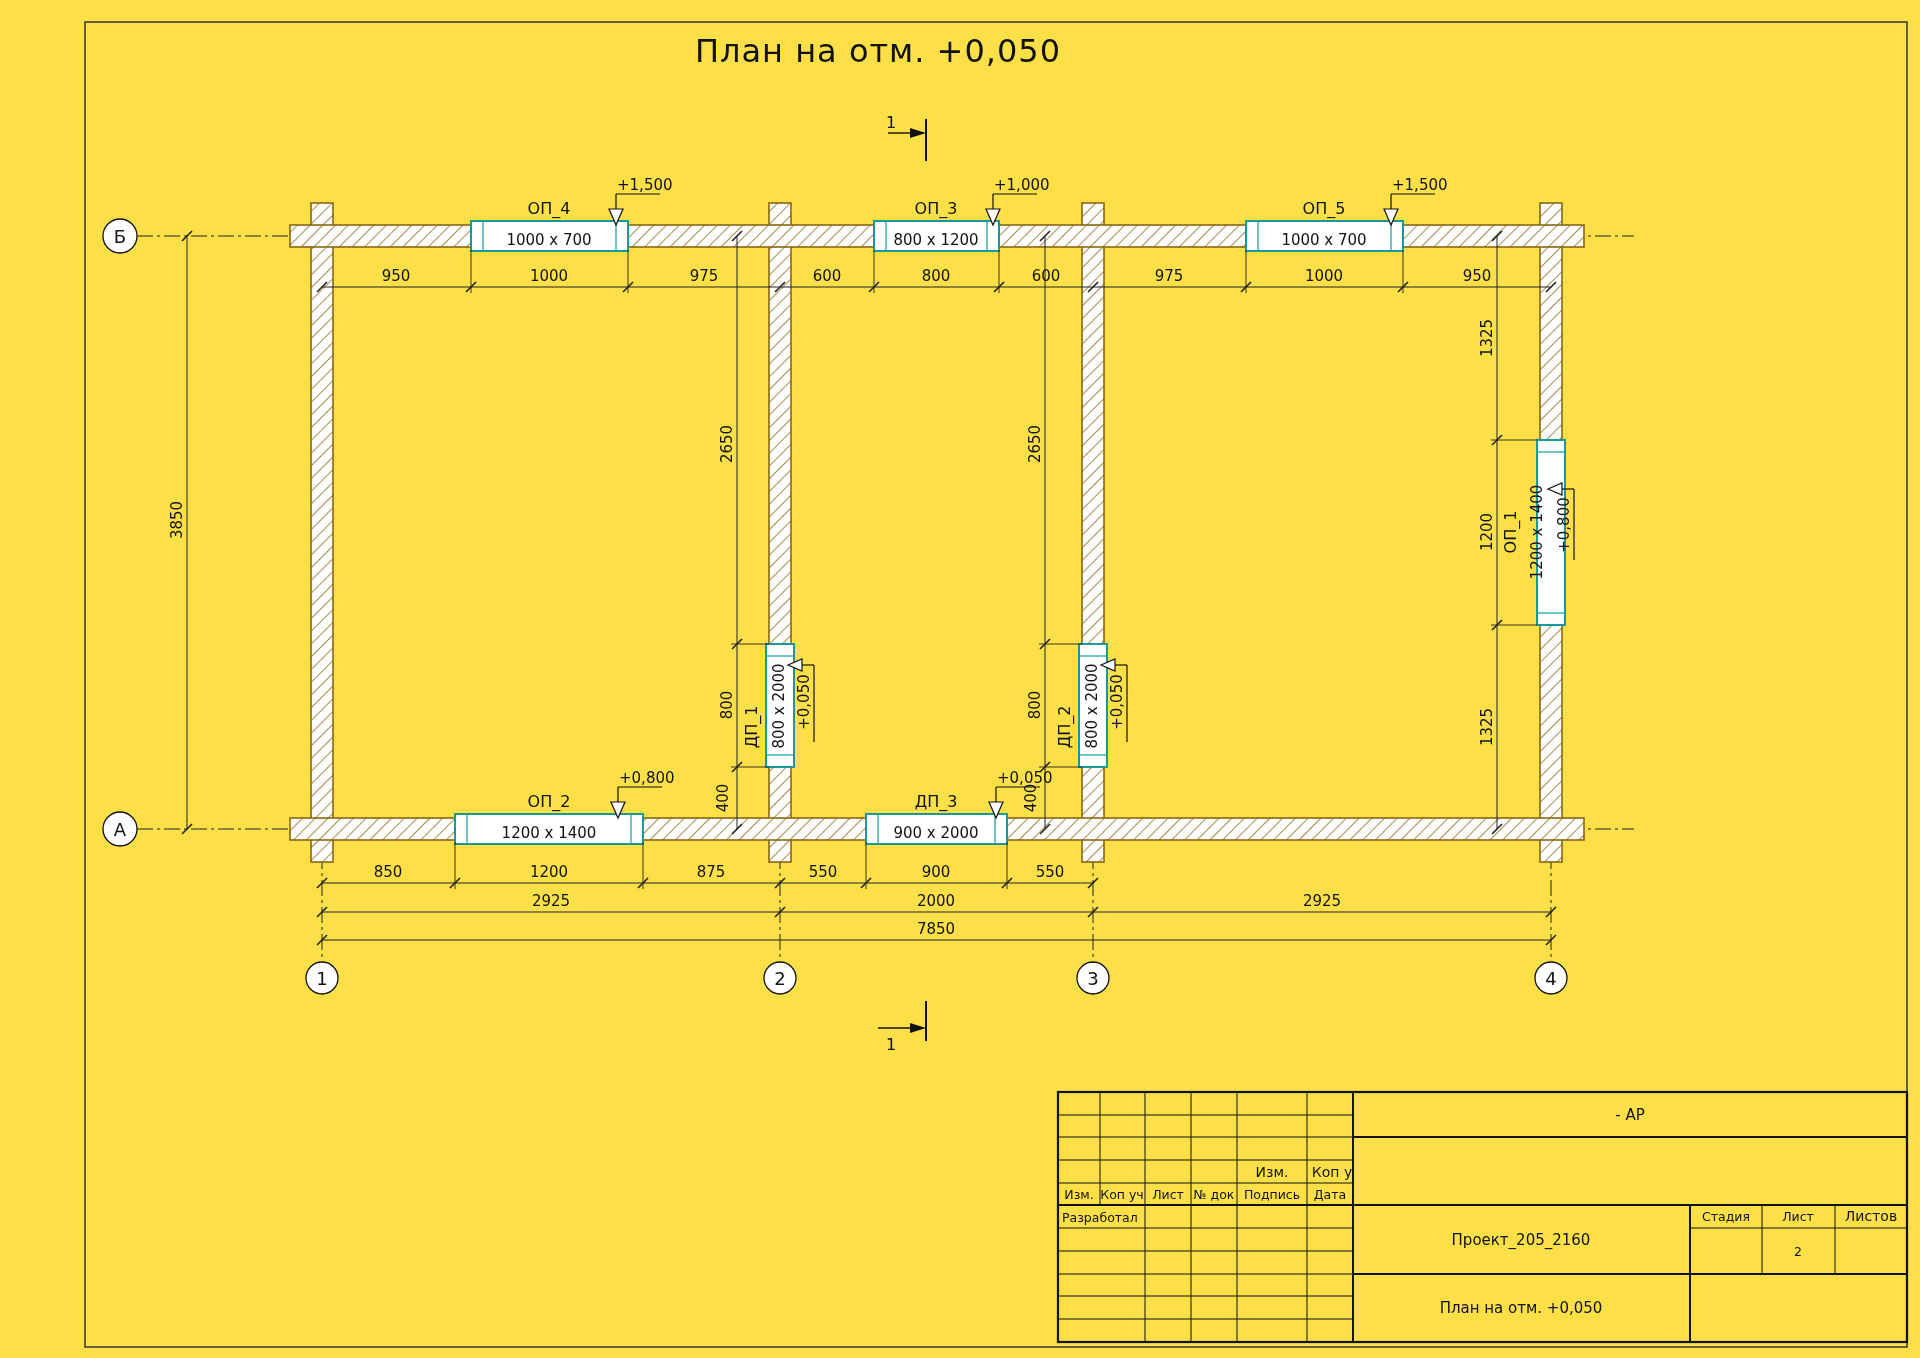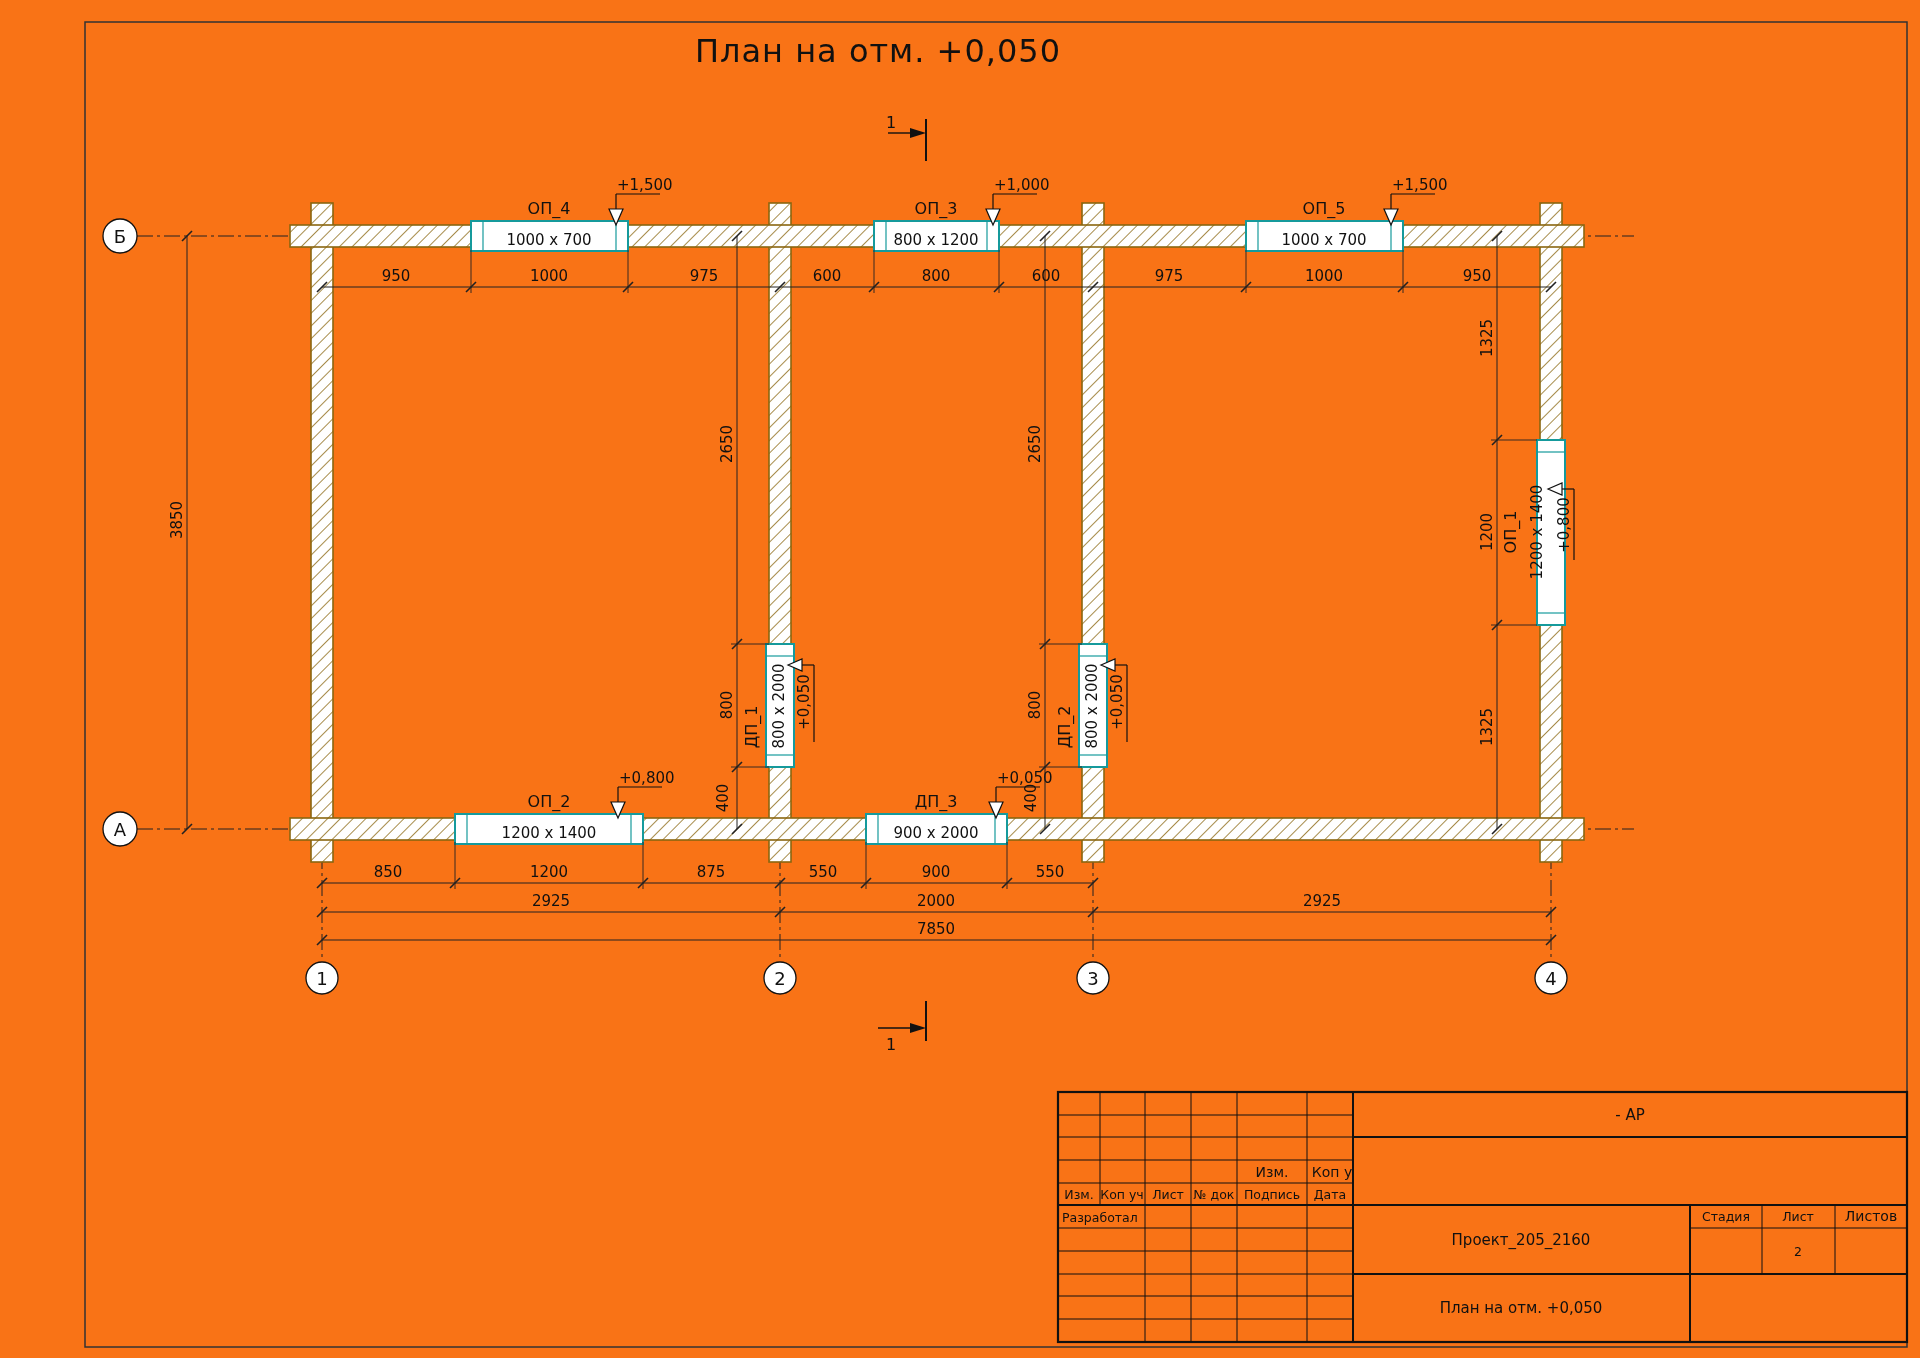--- a/index.html
+++ b/index.html
@@ -1,16 +1,16 @@
 <!DOCTYPE html>
 <html><head>
 <meta charset="utf-8">
 <style>
   html,body{margin:0;padding:0;background:#fff;}
-  .sheet{position:relative;width:1920px;height:1358px;background:#f97316;overflow:hidden;
+  .sheet{position:relative;width:1920px;height:1358px;background:#fde047;overflow:hidden;
          font-family:"DejaVu Sans",sans-serif;}
   svg text{font-family:"DejaVu Sans",sans-serif;fill:#111;}
   .ttl{font-size:32px;letter-spacing:1px;}
   .dim{font-size:15px;}
   .lbl{font-size:16px;}
   .size{font-size:15px;}
   .elev{font-size:15px;}
   .axis{font-size:18px;}
   .sec{font-size:16px;}
   .tb{font-size:12.5px;}

